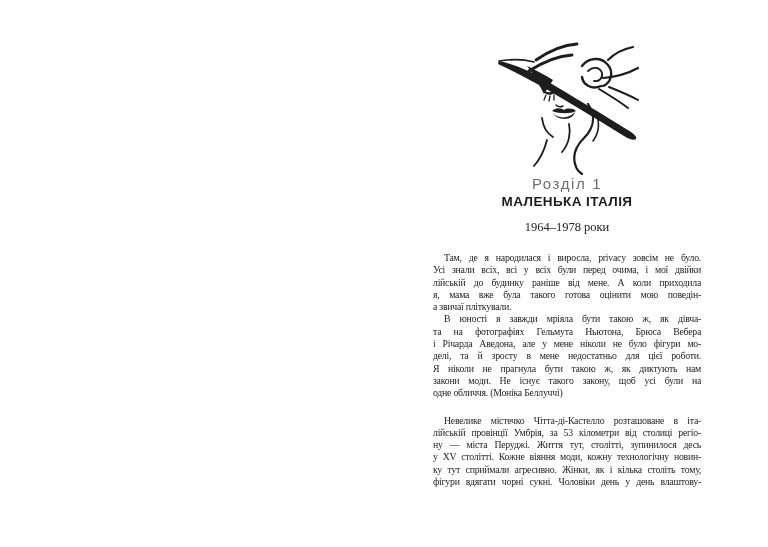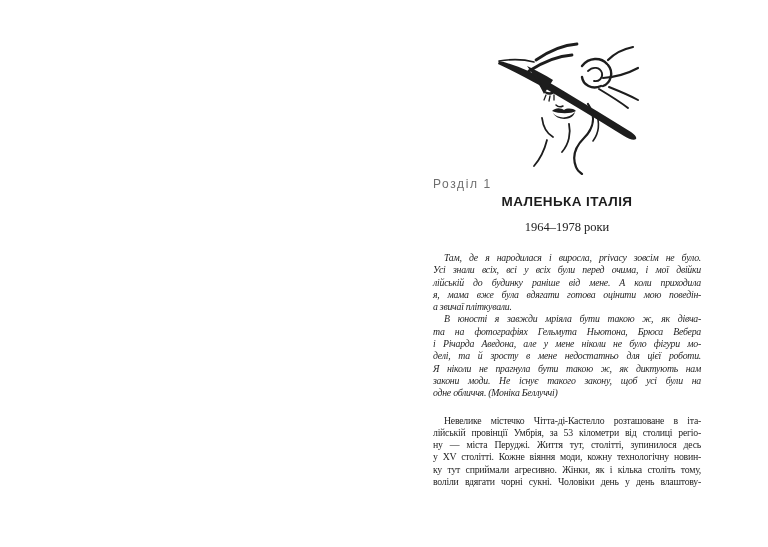--- a/index.html
+++ b/index.html
@@ -32,23 +32,23 @@
     left: 49px;            
     top: 0;
     width: 268px;
   }
   .illust {
     display: block;
     margin: 33px auto 0 auto;
   }
   .chapter-label {
     margin-top: 2px;
-    text-align: left;
+    text-align: center;
     font-family: "Liberation Sans", sans-serif;
-    font-size: 12px;
+    font-size: 15px;
     line-height: 14px;
     letter-spacing: 1.6px;
     color: #6e6e6e;
   }
   .chapter-title {
     margin-top: 3px;
     text-align: center;
     font-family: "Liberation Sans", sans-serif;
     font-weight: 700;
     font-size: 13.5px;
@@ -63,21 +63,21 @@
     line-height: 15px;
     color: #222222;
   }
   .body-text {
     margin-top: 17px;
     font-size: 9.8px;
     line-height: 12.3px;
     letter-spacing: -0.25px;
     color: #1e1e1e;
   }
-  .para.italic { font-style: italic; }
+  .para.italic { }
   .para.gap-top { margin-top: 15px; }
   .line {
     text-align: justify;
     -moz-text-align-last: justify;
     text-align-last: justify;
     white-space: nowrap;
   }
   .line.last {
     -moz-text-align-last: left;
     text-align-last: left;
@@ -135,37 +135,37 @@
 
       <div class="chapter-label">Розділ 1</div>
       <div class="chapter-title">МАЛЕНЬКА ІТАЛІЯ</div>
       <div class="chapter-years">1964–1978 роки</div>
 
       <div class="body-text">
           <div class="para italic">
             <div class="line first">Там, де я народилася і виросла, privacy зовсім не було.</div>
             <div class="line">Усі знали всіх, всі у всіх були перед очима, і мої двійки</div>
             <div class="line">лійській до будинку раніше від мене. А коли приходила</div>
-            <div class="line">я, мама вже була вдягати готова оцінити мою поведін-</div>
+            <div class="line">я, мама вже була такого готова оцінити мою поведін-</div>
             <div class="line last">а звичаї пліткували.</div>
           </div>
           <div class="para italic">
             <div class="line first">В юності я завжди мріяла бути такою ж, як дівча-</div>
             <div class="line">та на фотографіях Гельмута Ньютона, Брюса Вебера</div>
             <div class="line">і Річарда Аведона, але у мене ніколи не було фігури мо-</div>
             <div class="line">делі, та й зросту в мене недостатньо для цієї роботи.</div>
             <div class="line">Я ніколи не прагнула бути такою ж, як диктують нам</div>
             <div class="line">закони моди. Не існує такого закону, щоб усі були на</div>
             <div class="line last">одне обличчя. (Моніка Беллуччі)</div>
           </div>
           <div class="para regular gap-top">
             <div class="line first">Невелике містечко Чітта-ді-Кастелло розташоване в іта-</div>
             <div class="line">лійській провінції Умбрія, за 53 кілометри від столиці регіо-</div>
             <div class="line">ну — міста Перуджі. Життя тут, столітті, зупинилося десь</div>
             <div class="line">у XV столітті. Кожне віяння моди, кожну технологічну новин-</div>
             <div class="line">ку тут сприймали агресивно. Жінки, як і кілька століть тому,</div>
-            <div class="line">воліли вдягати чорні сукні. Чоловіки день у день влаштову-</div>
+            <div class="line">фігури вдягати чорні сукні. Чоловіки день у день влаштову-</div>
           </div>
         </div>
 
     </div>
   </div>
 </div>
 
 </body></html>

